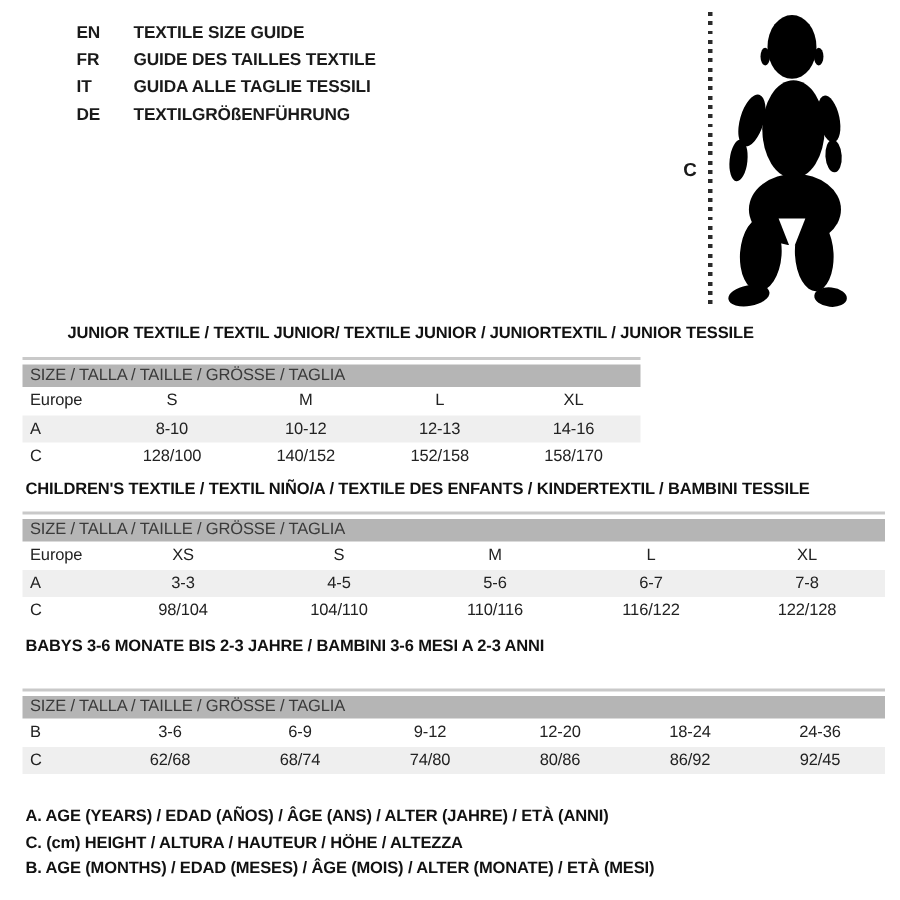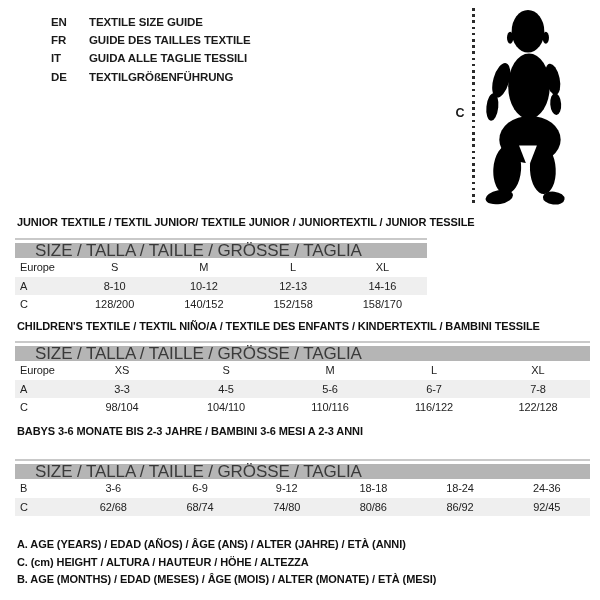--- a/index.html
+++ b/index.html
@@ -17,31 +17,31 @@
   
   .dash-line {
     position:absolute; left:472px; top:8px; width:2.6px; height:198px;
     background:repeating-linear-gradient(to bottom, #2b2b2b 0px, #2b2b2b 2.6px, transparent 2.6px, transparent 6.2px);
   }
   .height-label { position:absolute; left:452px; top:106px; width:16px; text-align:center; font-size:12.5px; font-weight:700; }
   .baby-svg { position:absolute; left:484px; top:8px; }
 
   
   .table-title { position:absolute; left:17px; font-size:11px; font-weight:700; letter-spacing:-0.1px; color:#111; white-space:nowrap; }
-  .title-1 { top:216px; }
+  .title-1 { top:216px;margin-left:28px; }
   .title-2 { top:320px; }
   .title-3 { top:423px; line-height:16.5px; }
 
   
   .size-table { position:absolute; left:15px; }
   .t1 { top:238px; width:412px; }
   .t2 { top:341px; width:575px; }
   .t3 { top:459px; width:575px; }
   .rule { height:2px; background:#c9c9c9; margin-bottom:3px; }
-  .bar { height:15px; line-height:15.5px; background:#b5b5b5; color:#3a3a3a; font-size:17px; padding-left:20px; letter-spacing:-0.1px; }
+  .bar { height:15px; line-height:15.5px; background:#b5b5b5; color:#3a3a3a; font-size:11px; padding-left:5px; letter-spacing:-0.1px; }
   .trow { display:flex; height:18.5px; align-items:center; font-size:11px; color:#222; letter-spacing:-0.1px; }
   .trow.shaded { background:#efefef; }
   .tlabel { width:55px; padding-left:5px; box-sizing:border-box; }
   .tcell { flex:1; text-align:center; }
 
   
   .legend { position:absolute; left:17px; top:536px; font-size:11px; font-weight:700; letter-spacing:-0.1px; color:#111; }
   .legend-line { height:17.5px; line-height:17.5px; white-space:nowrap; }
 </style>
 </head>
@@ -102,21 +102,21 @@
     </div>
     <div class="trow shaded">
       <div class="tlabel">A</div>
       <div class="tcell">8-10</div>
       <div class="tcell">10-12</div>
       <div class="tcell">12-13</div>
       <div class="tcell">14-16</div>
     </div>
     <div class="trow">
       <div class="tlabel">C</div>
-      <div class="tcell">128/200</div>
+      <div class="tcell">128/100</div>
       <div class="tcell">140/152</div>
       <div class="tcell">152/158</div>
       <div class="tcell">158/170</div>
     </div>
   </div>
 
   <div class="table-title title-2">CHILDREN'S TEXTILE / TEXTIL NIÑO/A / TEXTILE DES ENFANTS / KINDERTEXTIL / BAMBINI TESSILE</div>
   <div class="size-table t2">
     <div class="rule"></div>
     <div class="bar">SIZE / TALLA / TAILLE / GRÖSSE / TAGLIA</div>
@@ -150,21 +150,21 @@
     <div>BABYS 3-6 MONATE BIS 2-3 JAHRE / BAMBINI 3-6 MESI A 2-3 ANNI</div>
   </div>
   <div class="size-table t3">
     <div class="rule"></div>
     <div class="bar">SIZE / TALLA / TAILLE / GRÖSSE / TAGLIA</div>
     <div class="trow">
       <div class="tlabel">B</div>
       <div class="tcell">3-6</div>
       <div class="tcell">6-9</div>
       <div class="tcell">9-12</div>
-      <div class="tcell">18-18</div>
+      <div class="tcell">12-20</div>
       <div class="tcell">18-24</div>
       <div class="tcell">24-36</div>
     </div>
     <div class="trow shaded">
       <div class="tlabel">C</div>
       <div class="tcell">62/68</div>
       <div class="tcell">68/74</div>
       <div class="tcell">74/80</div>
       <div class="tcell">80/86</div>
       <div class="tcell">86/92</div>

